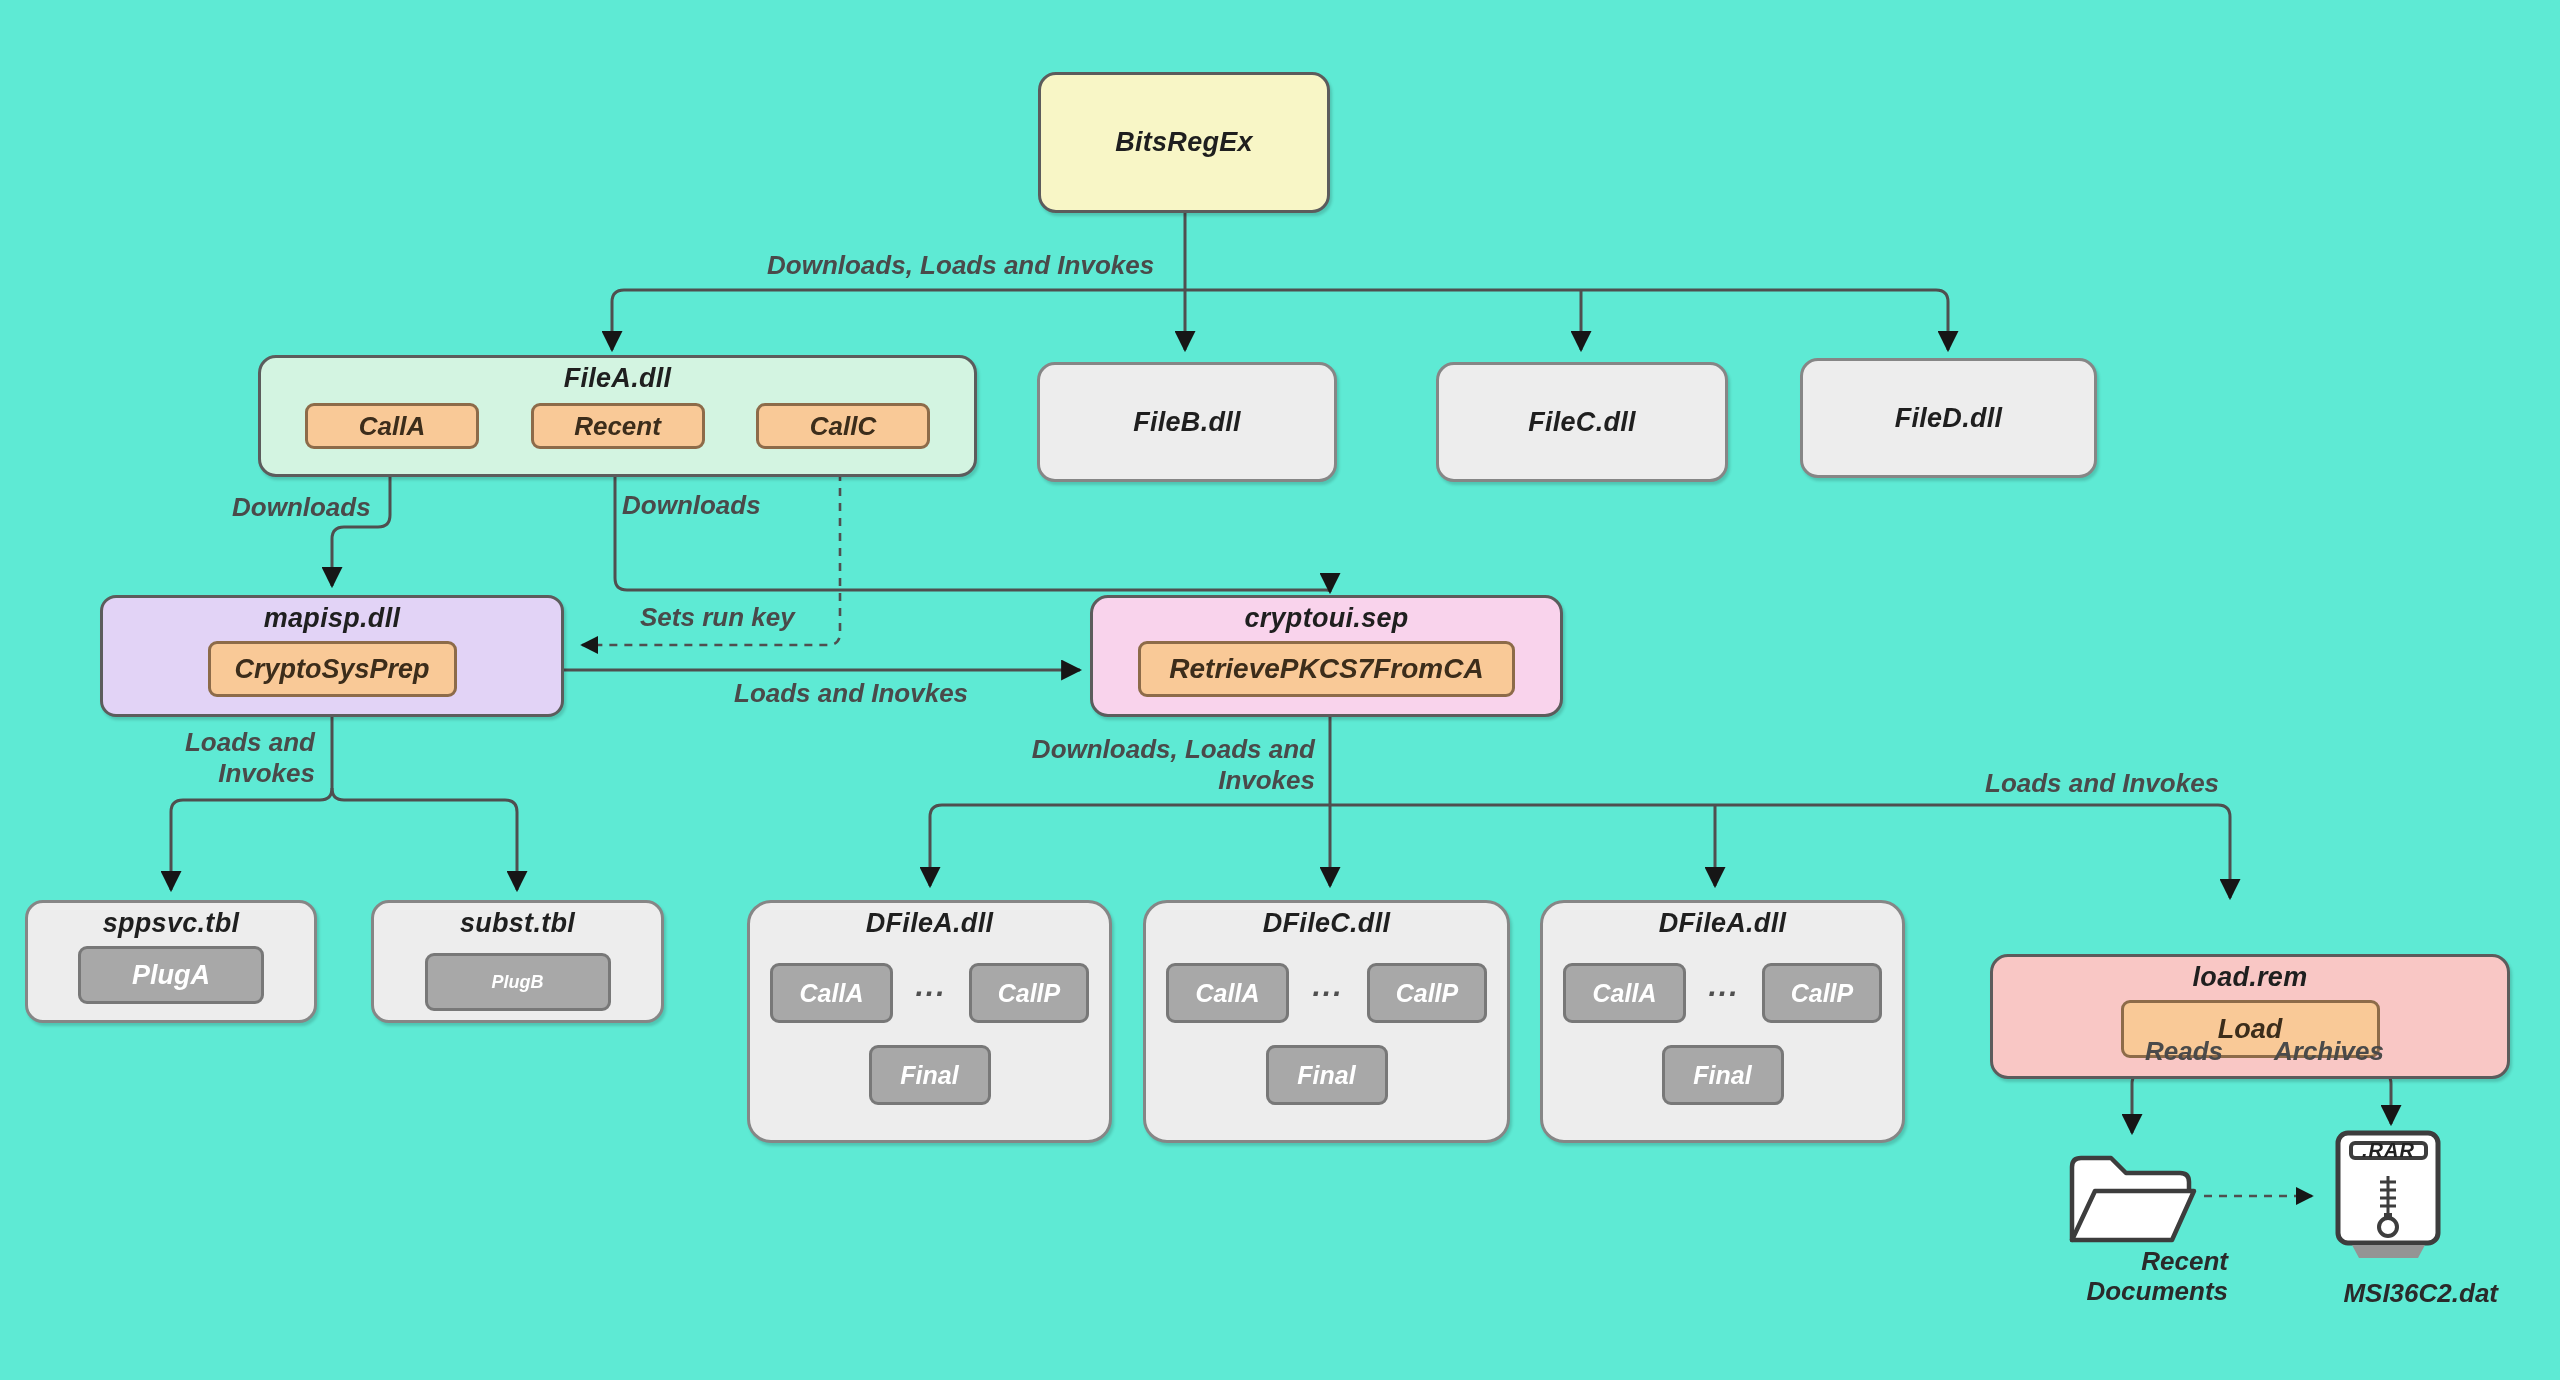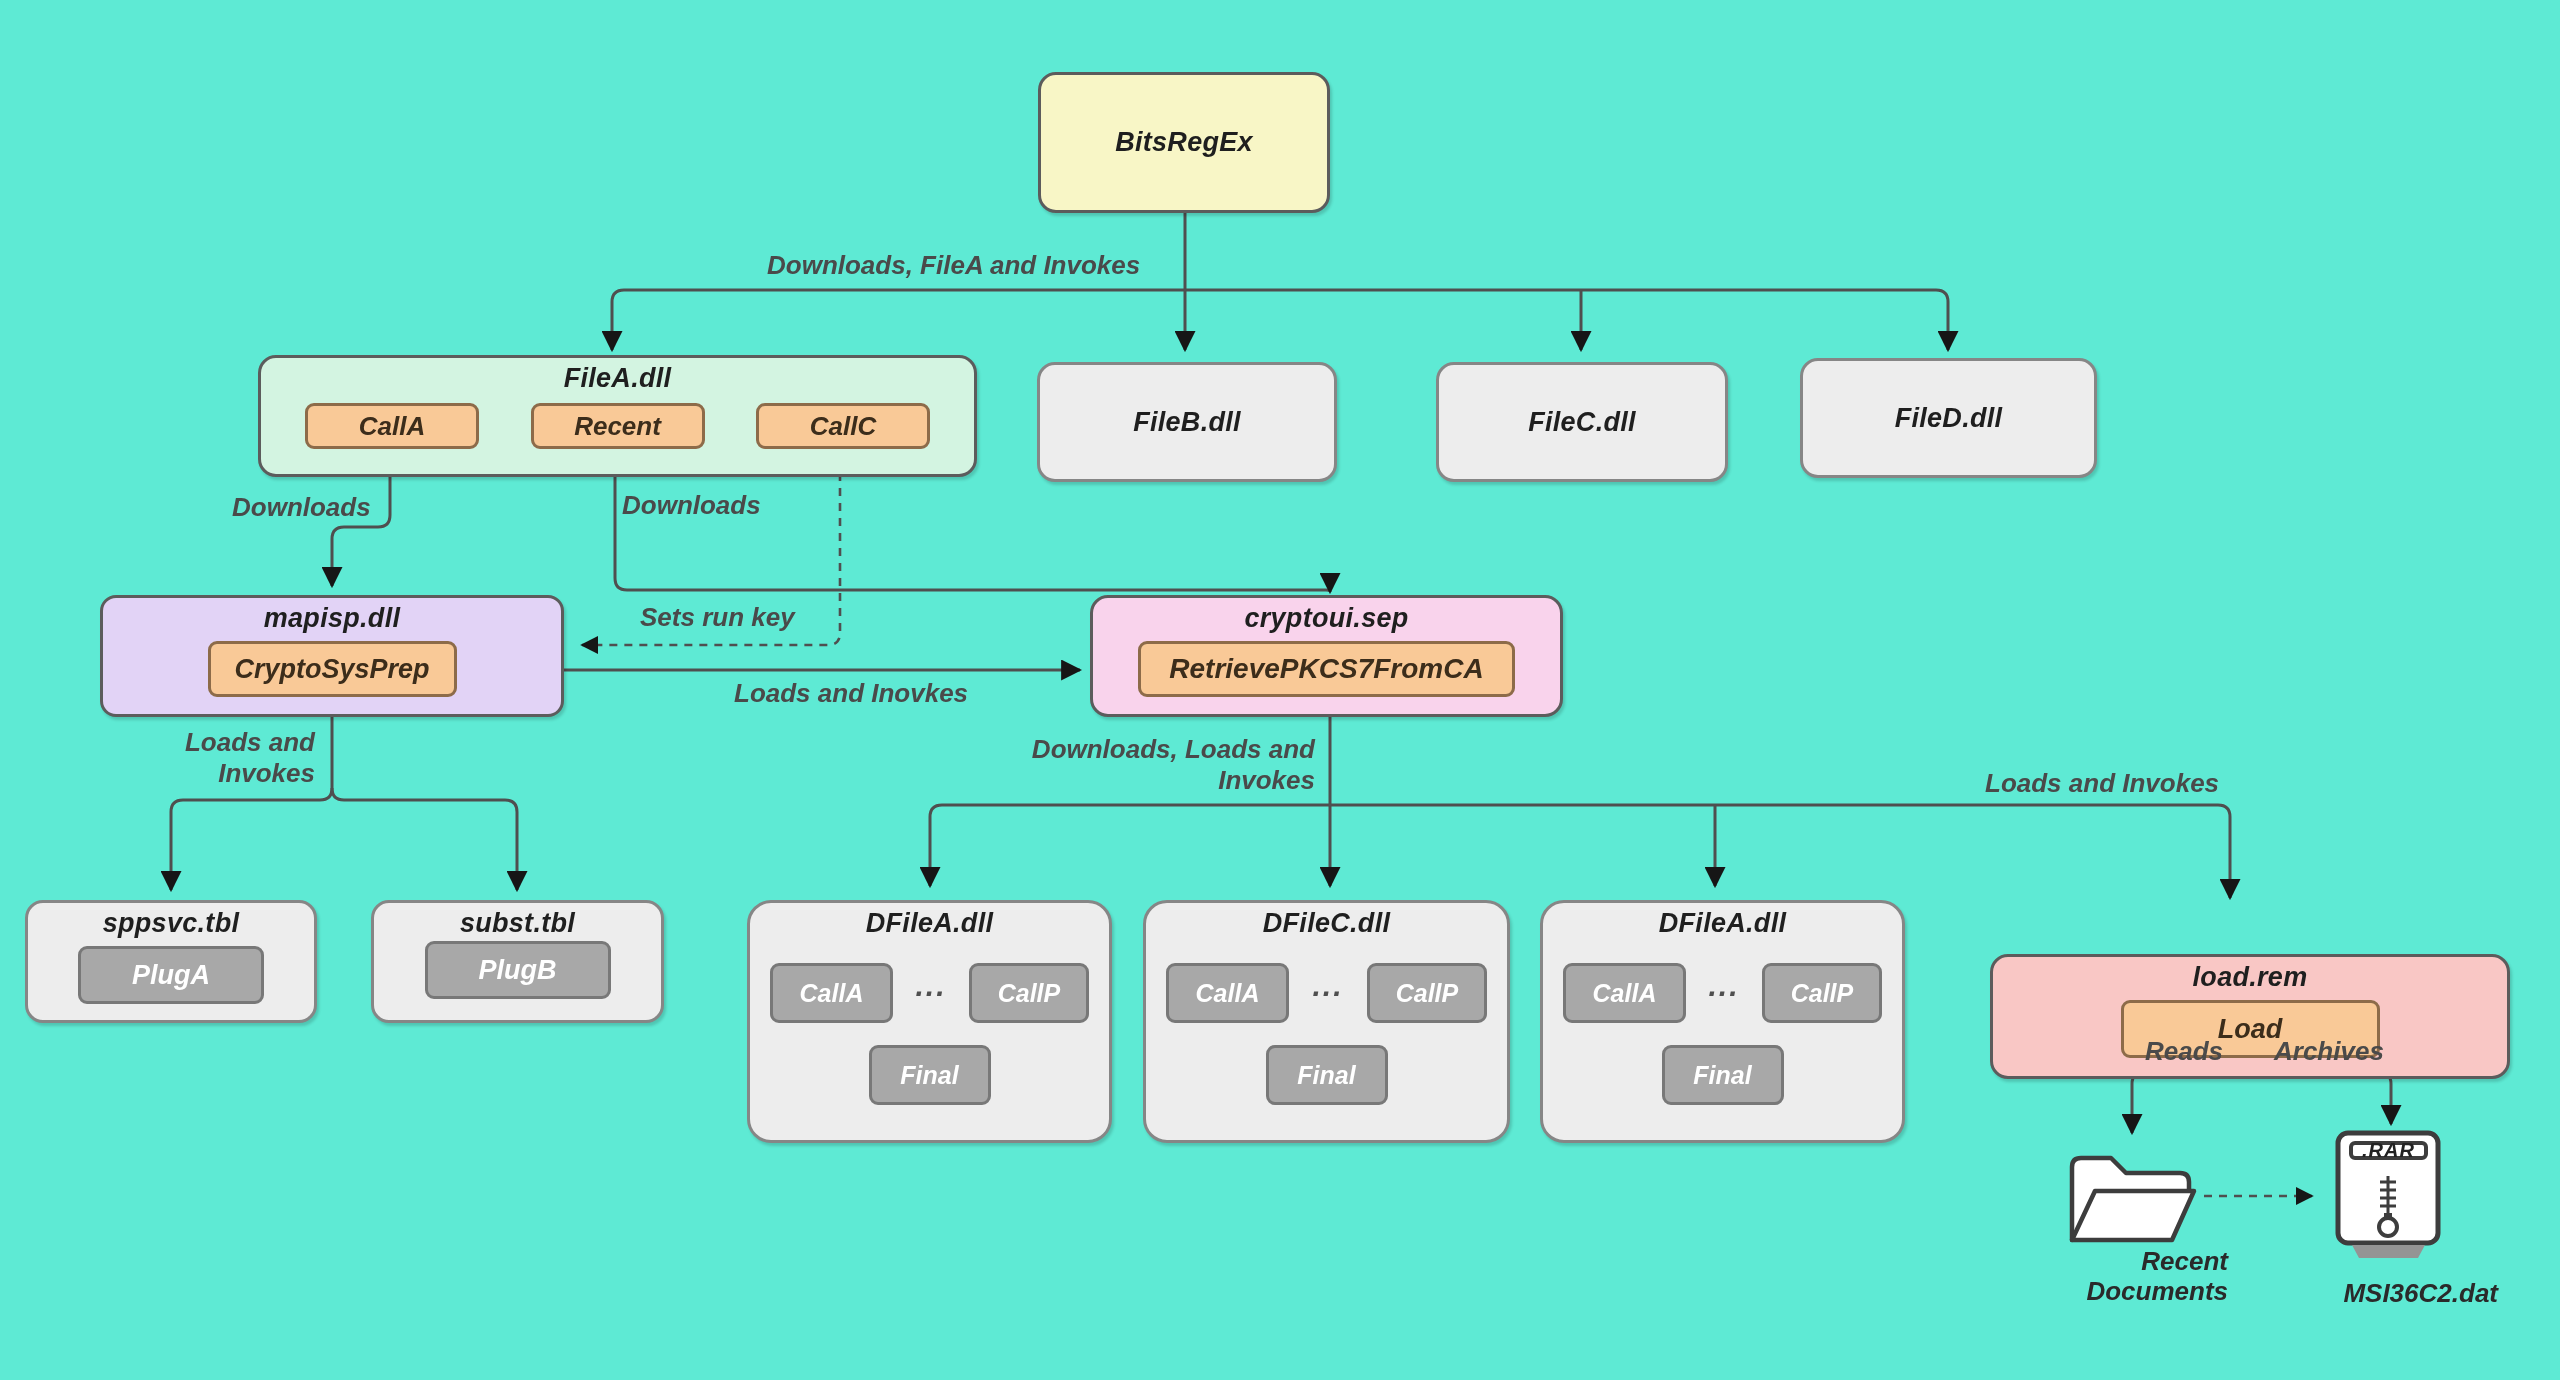--- a/index.html
+++ b/index.html
@@ -116,21 +116,21 @@
     <div class="title">cryptoui.sep</div>
     <div class="chip orange" style="width:377px;height:56px;margin-top:7px;font-size:28px;">RetrievePKCS7FromCA</div>
   </div>
 
   <div class="node gray" style="left:25px;top:900px;width:292px;height:123px;">
     <div class="title">sppsvc.tbl</div>
     <div class="chip graychip" style="width:186px;height:58px;margin-top:7px;font-size:27px;">PlugA</div>
   </div>
   <div class="node gray" style="left:371px;top:900px;width:293px;height:123px;">
     <div class="title">subst.tbl</div>
-    <div class="chip graychip" style="width:186px;height:58px;margin-top:2px;font-size:27px;">PlugB</div>
+    <div class="chip graychip" style="width:186px;height:58px;margin-top:14px;font-size:18px;">PlugB</div>
   </div>
 
   <div class="node gray" style="left:747px;top:900px;width:365px;height:243px;border-radius:24px;">
     <div class="title">DFileA.dll</div>
     <div class="chip-row" style="padding:24px 20px 0;">
       <div class="chip graychip" style="width:123px;height:60px;font-size:25px;">CallA</div>
       <div class="dots">...</div>
       <div class="chip graychip" style="width:120px;height:60px;font-size:25px;">CallP</div>
     </div>
     <div class="chip graychip" style="width:122px;height:60px;margin-top:22px;font-size:25px;">Final</div>
@@ -154,21 +154,21 @@
       <div class="chip graychip" style="width:120px;height:60px;font-size:25px;">CallP</div>
     </div>
     <div class="chip graychip" style="width:122px;height:60px;margin-top:22px;font-size:25px;">Final</div>
   </div>
 
   <div class="node salmon" style="left:1990px;top:908px;width:520px;height:125px;margin-top:46px;">
     <div class="title">load.rem</div>
     <div class="chip orange" style="width:259px;height:58px;margin-top:7px;font-size:27px;">Load</div>
   </div>
 
-  <div class="elabel" style="left:767px;top:250px;">Downloads, FileA and Invokes</div>
+  <div class="elabel" style="left:767px;top:250px;">Downloads, Loads and Invokes</div>
   <div class="elabel" style="left:232px;top:492px;">Downloads</div>
   <div class="elabel" style="left:622px;top:490px;">Downloads</div>
   <div class="elabel" style="left:640px;top:602px;">Sets run key</div>
   <div class="elabel" style="left:710px;top:678px;margin-left:24px;">Loads and Inovkes</div>
 
   <div class="elabel" style="left:110px;top:727px;width:205px;text-align:right;">
     <div>Loads and</div>
     <div>Invokes</div>
   </div>
 

